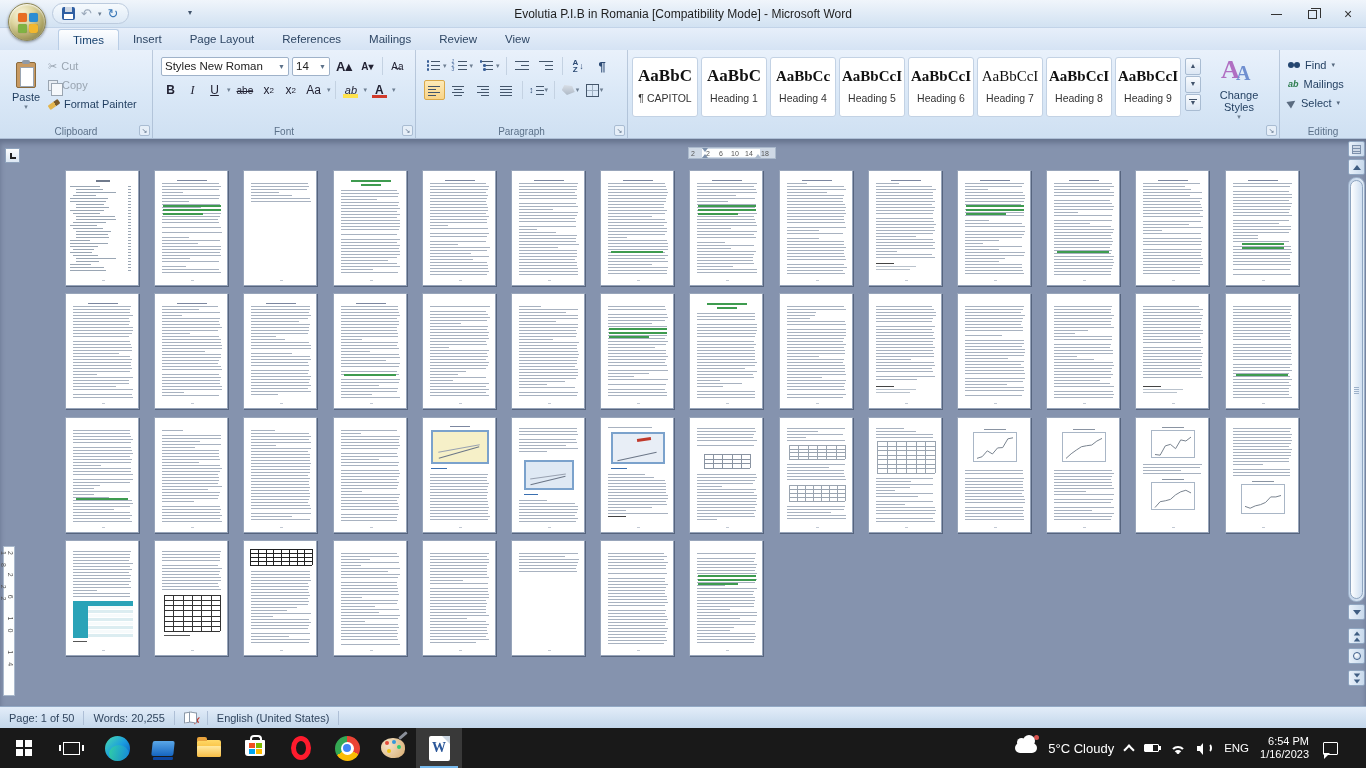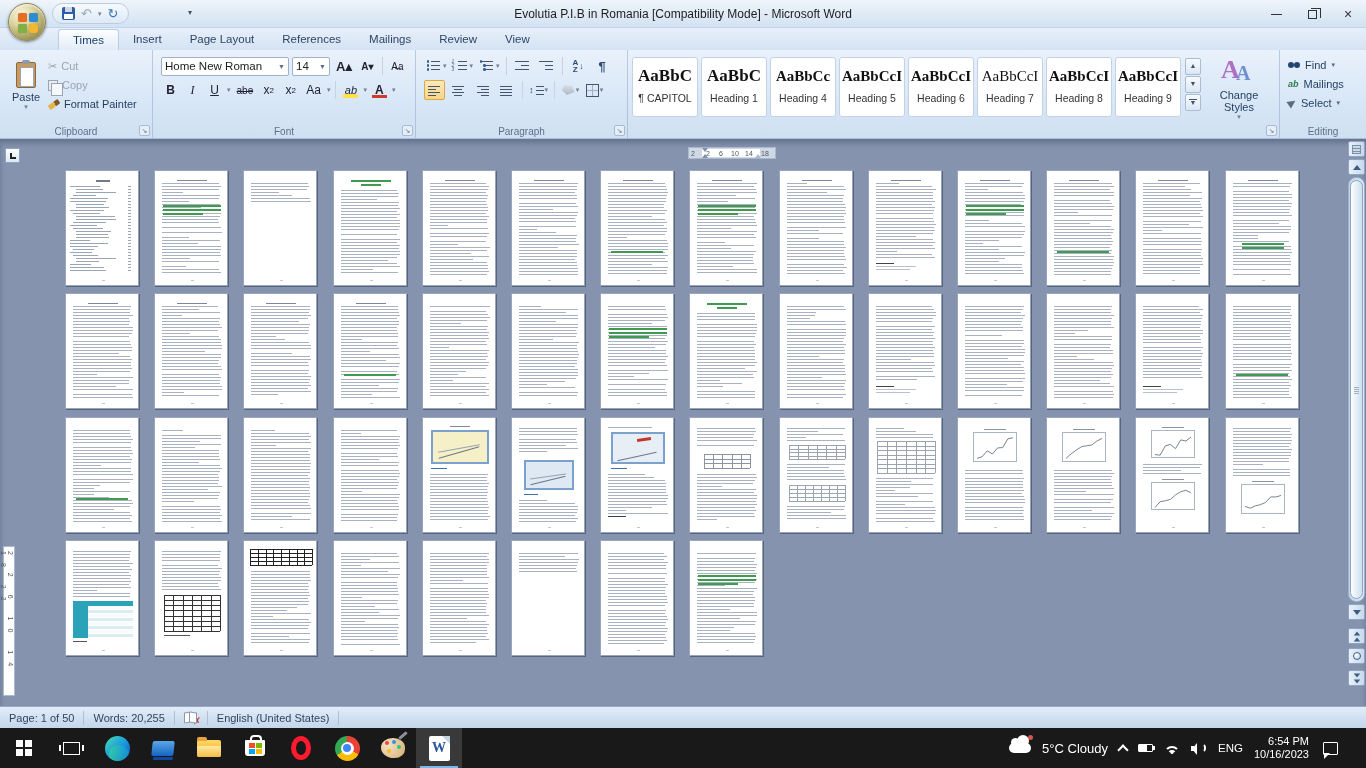--- a/index.html
+++ b/index.html
@@ -291,21 +291,21 @@
             <span>Format Painter</span>
           </div>
       </div>
       <div class="glabel">Clipboard</div>
       <div class="launcher">↘</div>
     </div>
 
     <div class="group g-font">
       <div class="frow">
         <div class="combo" style="width:128px">
-            <span>Home New Roman</span>
+            <span>Styles New Roman</span>
             <span class="arr">▼</span>
           </div>
         <div class="combo" style="width:38px">
             <span>14</span>
             <span class="arr">▼</span>
           </div>
         <span class="fbtn grow">A▴</span>
         <span class="fbtn shrink">A▾</span>
         <span class="vdiv"></span>
         <span class="fbtn" style="font-size:10px">A̶a</span>
@@ -2241,19 +2241,19 @@
           <i></i>
           <i></i>
           <i></i>
         </span>
       <span class="spk">
           <i></i>
         </span>
       <span class="eng">ENG</span>
       <div class="clock">
         <div>6:54 PM</div>
-        <div>10/16/2023</div>
+        <div>1/16/2023</div>
       </div>
       <span class="actionc"></span>
       <span class="showdesk"></span>
     </div>
   </div>
 </div>
 
 </body></html>

